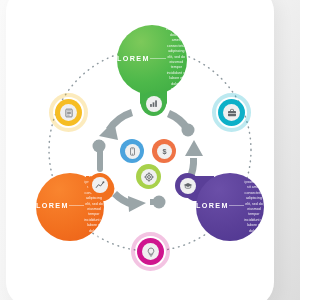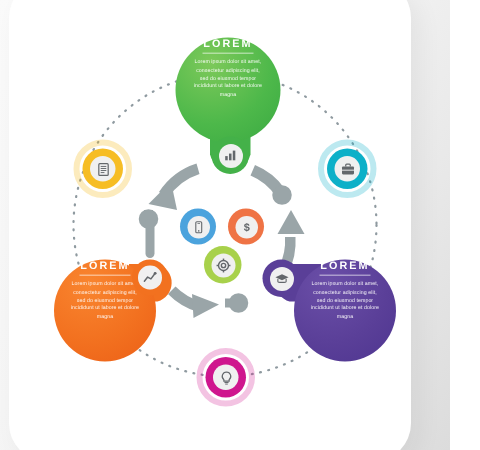--- a/index.html
+++ b/index.html
@@ -51,21 +51,20 @@
     width: 300px;
     height: 300px;
     overflow: visible;
   }
 
   
   .lobe {
     position: absolute;
     border-radius: 50%;
     display: flex;
-    flex-direction: column;
     align-items: center;
     justify-content: flex-start;
     box-sizing: border-box;
   }
   .lobe-title {
     color: #ffffff;
     font-size: 7.2px;
     font-weight: bold;
     letter-spacing: 1.4px;
     text-align: center;

